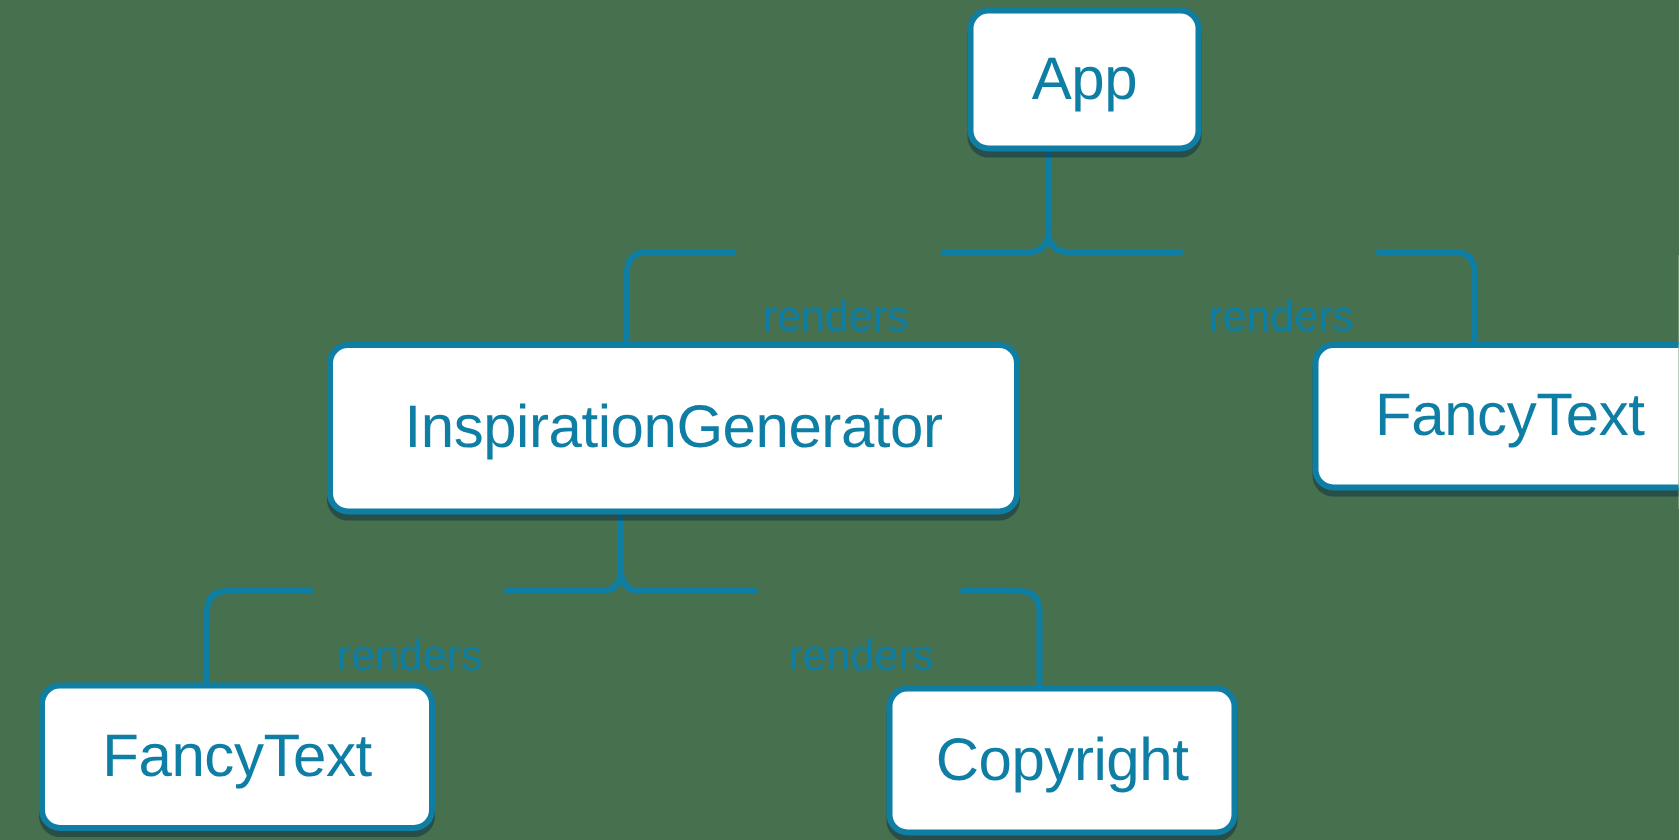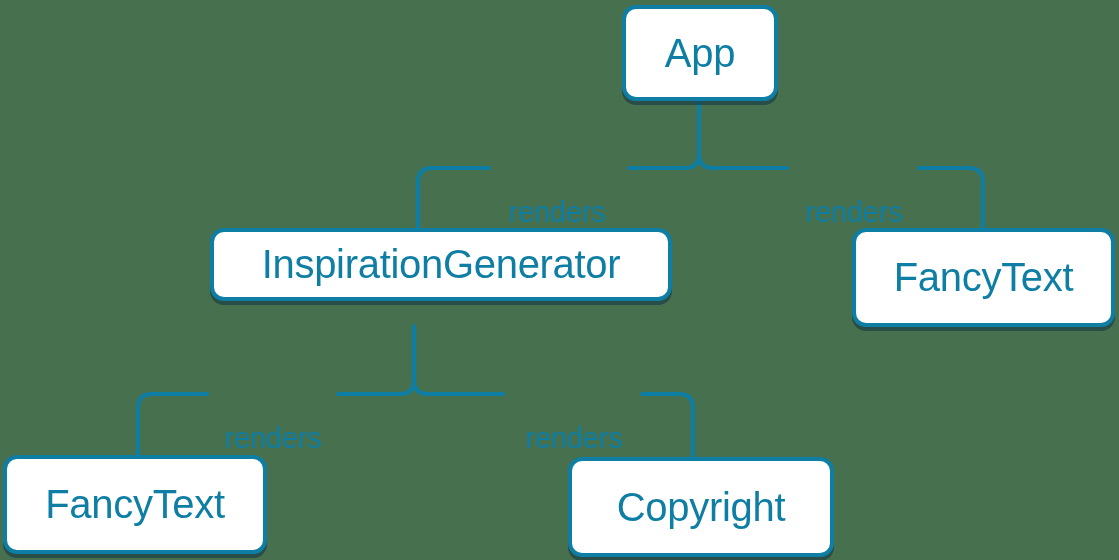--- a/index.html
+++ b/index.html
@@ -37,26 +37,27 @@
     background:var(--node-fill);
     border:4px solid var(--accent);
     border-radius:14px;
     box-shadow:0 4px 0 var(--shadow);
     color:var(--accent);
     font-size:40px;
     font-weight:500;
     letter-spacing:-0.3px;
     z-index:2;
     white-space:nowrap;
+    margin-left:23px;
   }
   #node-app{left:622px;top:5px;width:156px;height:96px;}
-  #node-inspiration-generator{left:210px;top:228px;width:462px;height:73px;align-items:center;}
+  #node-inspiration-generator{left:195px;top:228px;width:462px;height:115px;align-items:center;}
   #node-fancy-text-top{left:852px;top:228px;width:263px;height:99px;}
   #node-fancy-text-bottom{left:3px;top:455px;width:264px;height:99px;}
-  #node-copyright{left:568px;top:457px;width:266px;height:100px;}
+  #node-copyright{left:568px;top:457px;width:234px;height:100px;}
   .edge-label{
     position:absolute;
     transform:translate(-50%,-50%);
     color:var(--accent);
     font-size:29px;
     font-weight:500;
     letter-spacing:-0.2px;
     z-index:2;
     white-space:nowrap;
     margin-top:44px;

